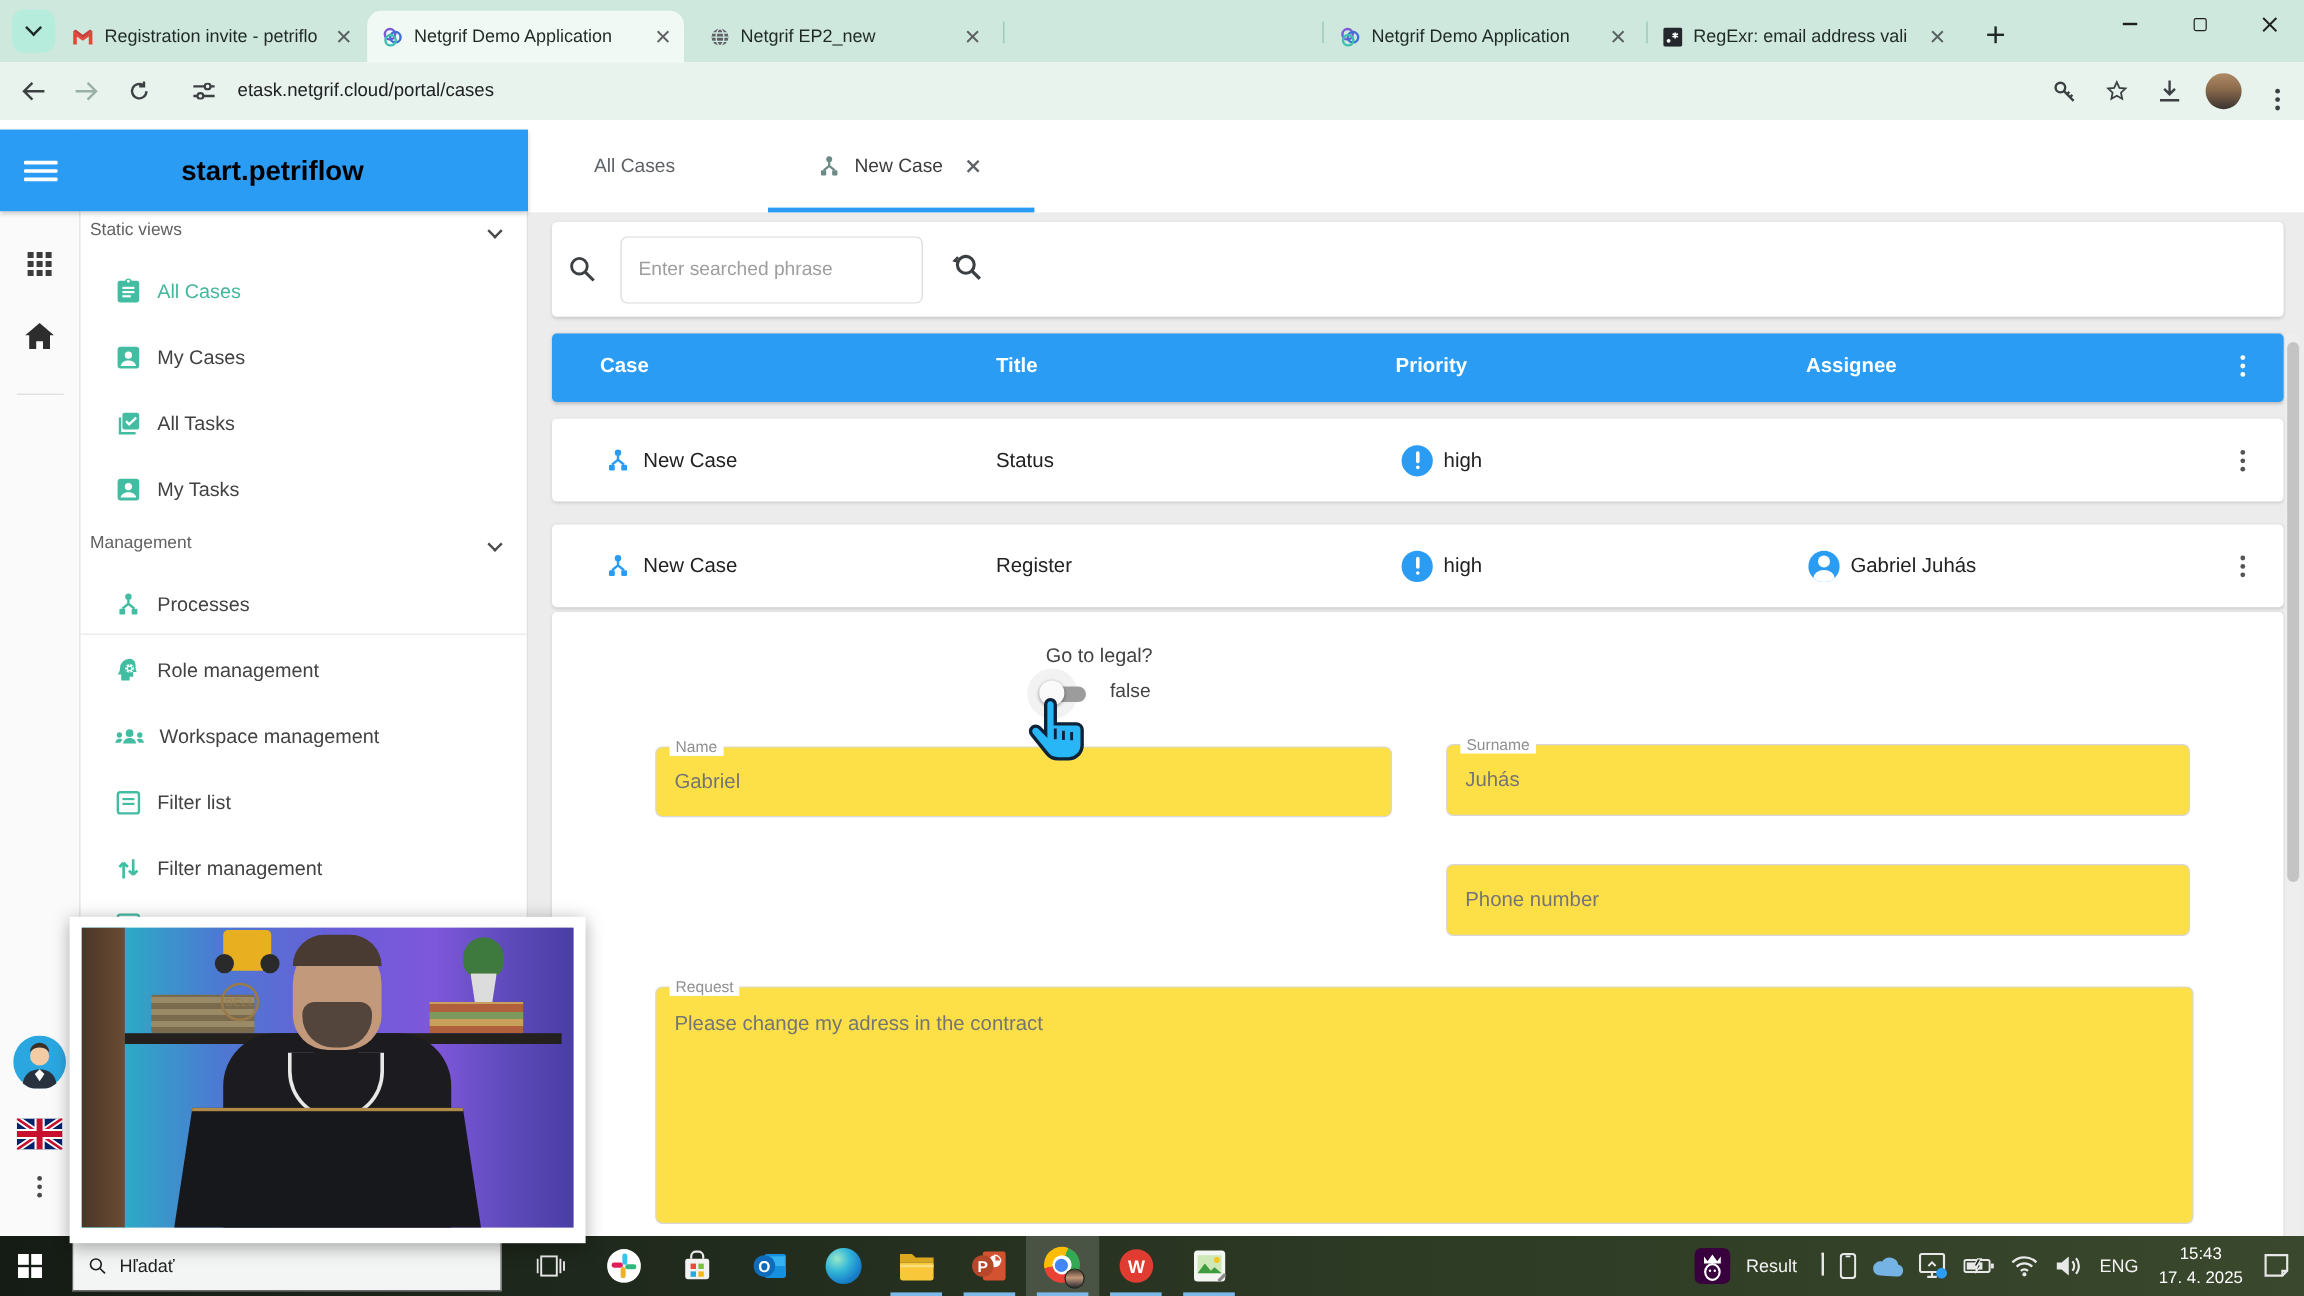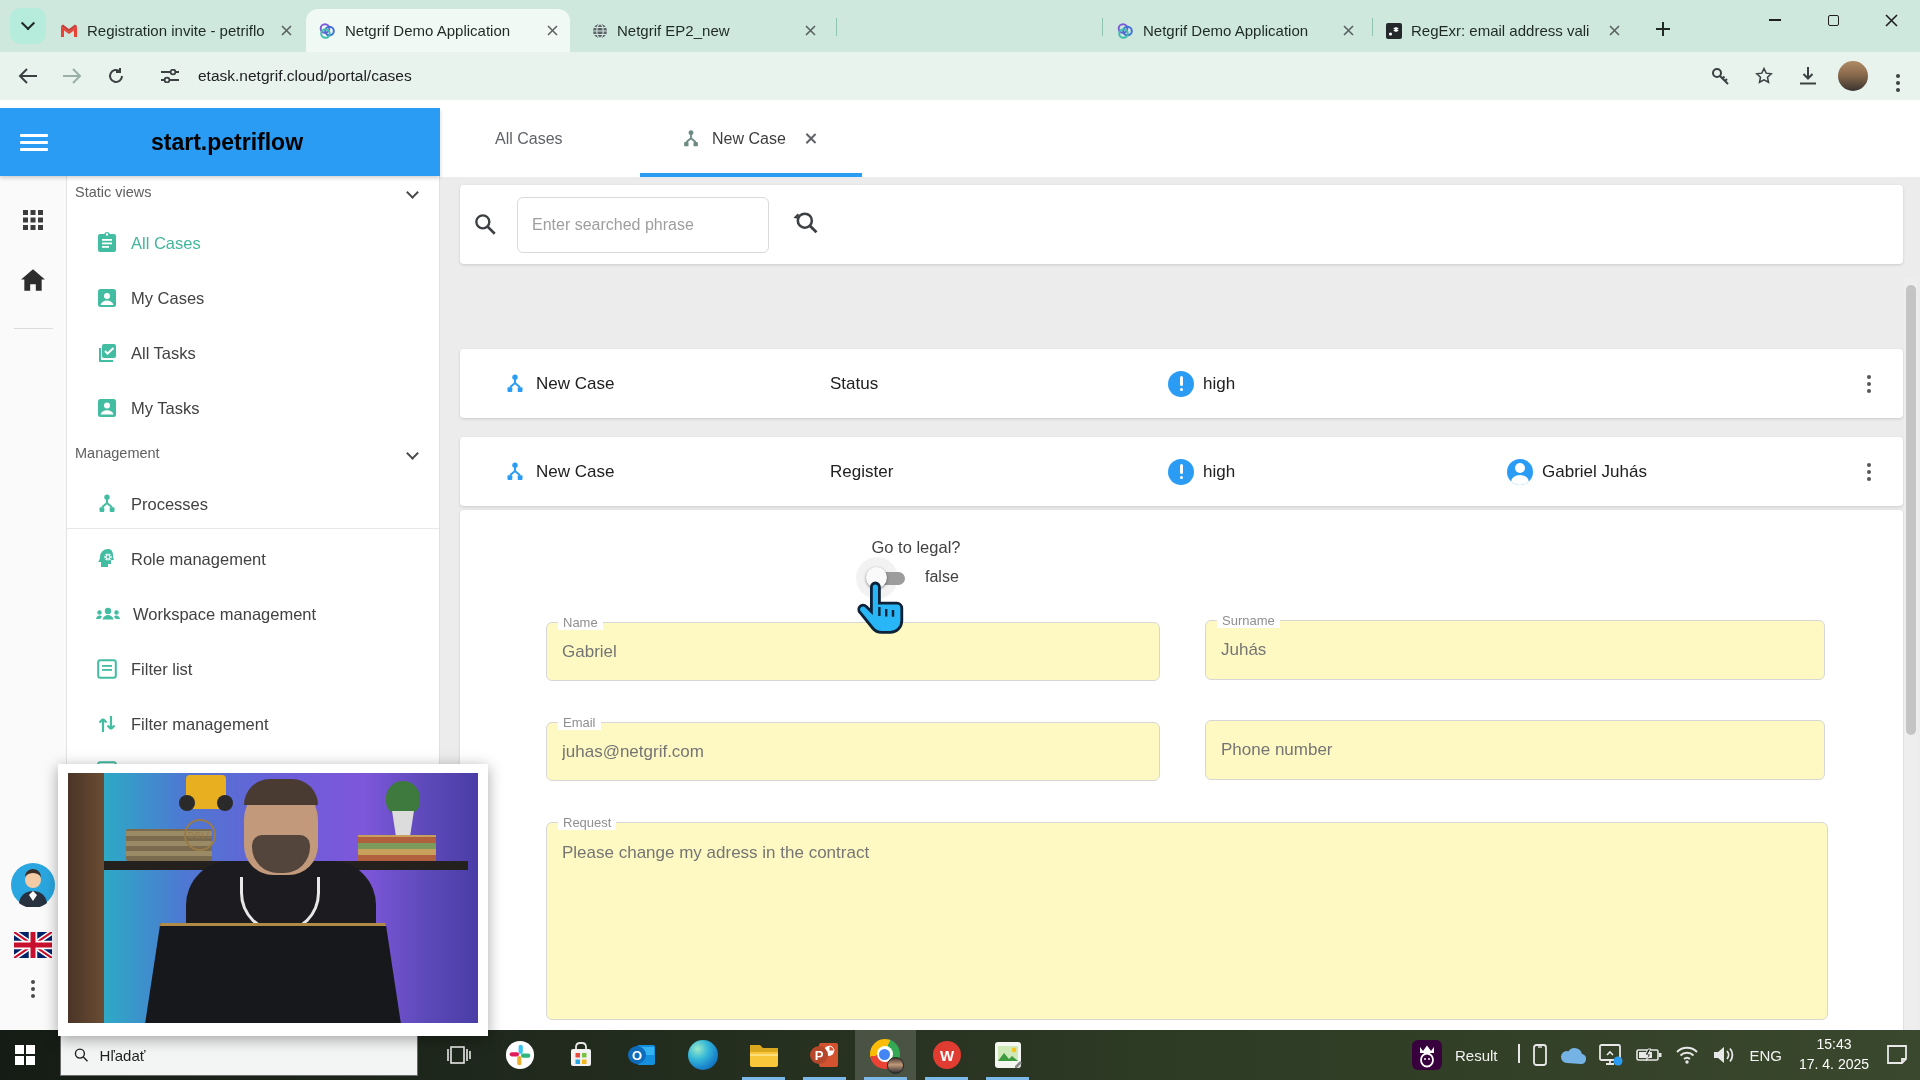--- a/index.html
+++ b/index.html
@@ -88,21 +88,21 @@
 
   .panel { position:absolute; left:20px; top:410px; width:1443px; height:520px; background:#fff; border-radius:4px 4px 0 0; box-shadow:0 1px 3px rgba(0,0,0,.14); }
   .legal-label { position:absolute; left:306px; top:28px; width:300px; text-align:center; font-size:16.5px; color:#424242; }
   .toggle { position:absolute; left:408px; top:57px; width:38px; height:22px; }
   .t-halo { position:absolute; left:-12px; top:-10px; width:42px; height:42px; border-radius:50%; background:rgba(0,0,0,.05); }
   .t-track { position:absolute; left:3px; top:5px; width:34px; height:13px; border-radius:7px; background:#9c9c9c; }
   .t-knob { position:absolute; left:-2px; top:0; width:21px; height:21px; border-radius:50%; background:#fafafa; box-shadow:0 1px 3px rgba(0,0,0,.45); }
   .t-val { position:absolute; left:465px; top:58px; font-size:16px; color:#424242; }
   .hand-cursor { position:absolute; left:395px; top:70px; z-index:20; }
 
-  .field { position:absolute; border:1px solid #d7d7d7; border-radius:6px; background:#fef9c3; }
+  .field { position:absolute; border:1px solid #d7d7d7; border-radius:6px; background:#fde047; }
   .flabel { position:absolute; top:-8px; left:11px; background:#fff; padding:0 5px; font-size:13px; color:#8f8f8f; }
   .field input { width:100%; height:100%; border:none; outline:none; background:transparent; padding:0 15px; font-size:17px; color:#757575; border-radius:6px; }
   .field input::placeholder { color:#757575; }
   .field textarea { width:100%; height:100%; border:none; outline:none; background:transparent; padding:20px 15px; font-size:17px; color:#757575; resize:none; border-radius:6px; }
   .f-name { left:86px; top:112px; width:614px; height:59px; }
   .f-surname { left:745px; top:110px; width:620px; height:60px; }
   .f-email { left:86px; top:212px; width:614px; height:59px; }
   .f-phone { left:745px; top:210px; width:620px; height:60px; }
   .f-request { left:86px; top:312px; width:1282px; height:198px; }
 
@@ -517,20 +517,27 @@
         <input class="search-input" type="text" placeholder="Enter searched phrase" style="">
         <span class="sc-ico2">
             <svg width="28" height="28" viewBox="0 0 24 24">
               <circle cx="11" cy="10" r="6" fill="none" stroke="#3c4043" stroke-width="2.2"></circle>
               <path d="M15.5 14.5L21 20" stroke="#3c4043" stroke-width="2.4"></path>
               <path d="M5.5 4.5L3 7l3.2 1" stroke="#3c4043" stroke-width="1.8" fill="none"></path>
             </svg>
           </span>
       </div>
 
+      <div class="thead">
+        <span class="thc" style="left:40px;">Case</span>
+        <span class="thc" style="left:370px;">Title</span>
+        <span class="thc" style="left:703px;">Priority</span>
+        <span class="thc" style="left:1045px;">Assignee</span>
+        <span class="kebab-w"></span>
+      </div>
 
       <div class="card row row1">
         <div class="rc" style="left:43px;">
           <span>
               <svg width="24" height="24" viewBox="0 0 24 24">
                 <circle cx="12" cy="5.2" r="2.7" fill="#2b9cf4"></circle>
                 <path d="M12 7.5v3.6M12 11.1L7 15.2M12 11.1l5 4.1" stroke="#2b9cf4" stroke-width="2" fill="none"></path>
                 <rect x="4.5" y="15.2" width="4.8" height="4.8" rx="1" fill="#2b9cf4"></rect>
                 <rect x="14.7" y="15.2" width="4.8" height="4.8" rx="1" fill="#2b9cf4"></rect>
               </svg>
@@ -592,24 +599,20 @@
             </svg>
         </div>
 
         <div class="field f-name">
           <span class="flabel">Name</span>
           <input type="text" value="Gabriel" style="">
         </div>
         <div class="field f-surname">
           <span class="flabel">Surname</span>
           <input type="text" value="Juhás" style="">
-        </div>
-        <div class="field f-email">
-          <span class="flabel">Email</span>
-          <input type="text" value="juhas@netgrif.com" style="">
         </div>
         <div class="field f-phone">
           <input type="text" placeholder="Phone number" style="">
         </div>
         <div class="field f-request">
           <span class="flabel">Request</span>
           <textarea style="">Please change my adress in the contract</textarea>
         </div>
       </div>
 

